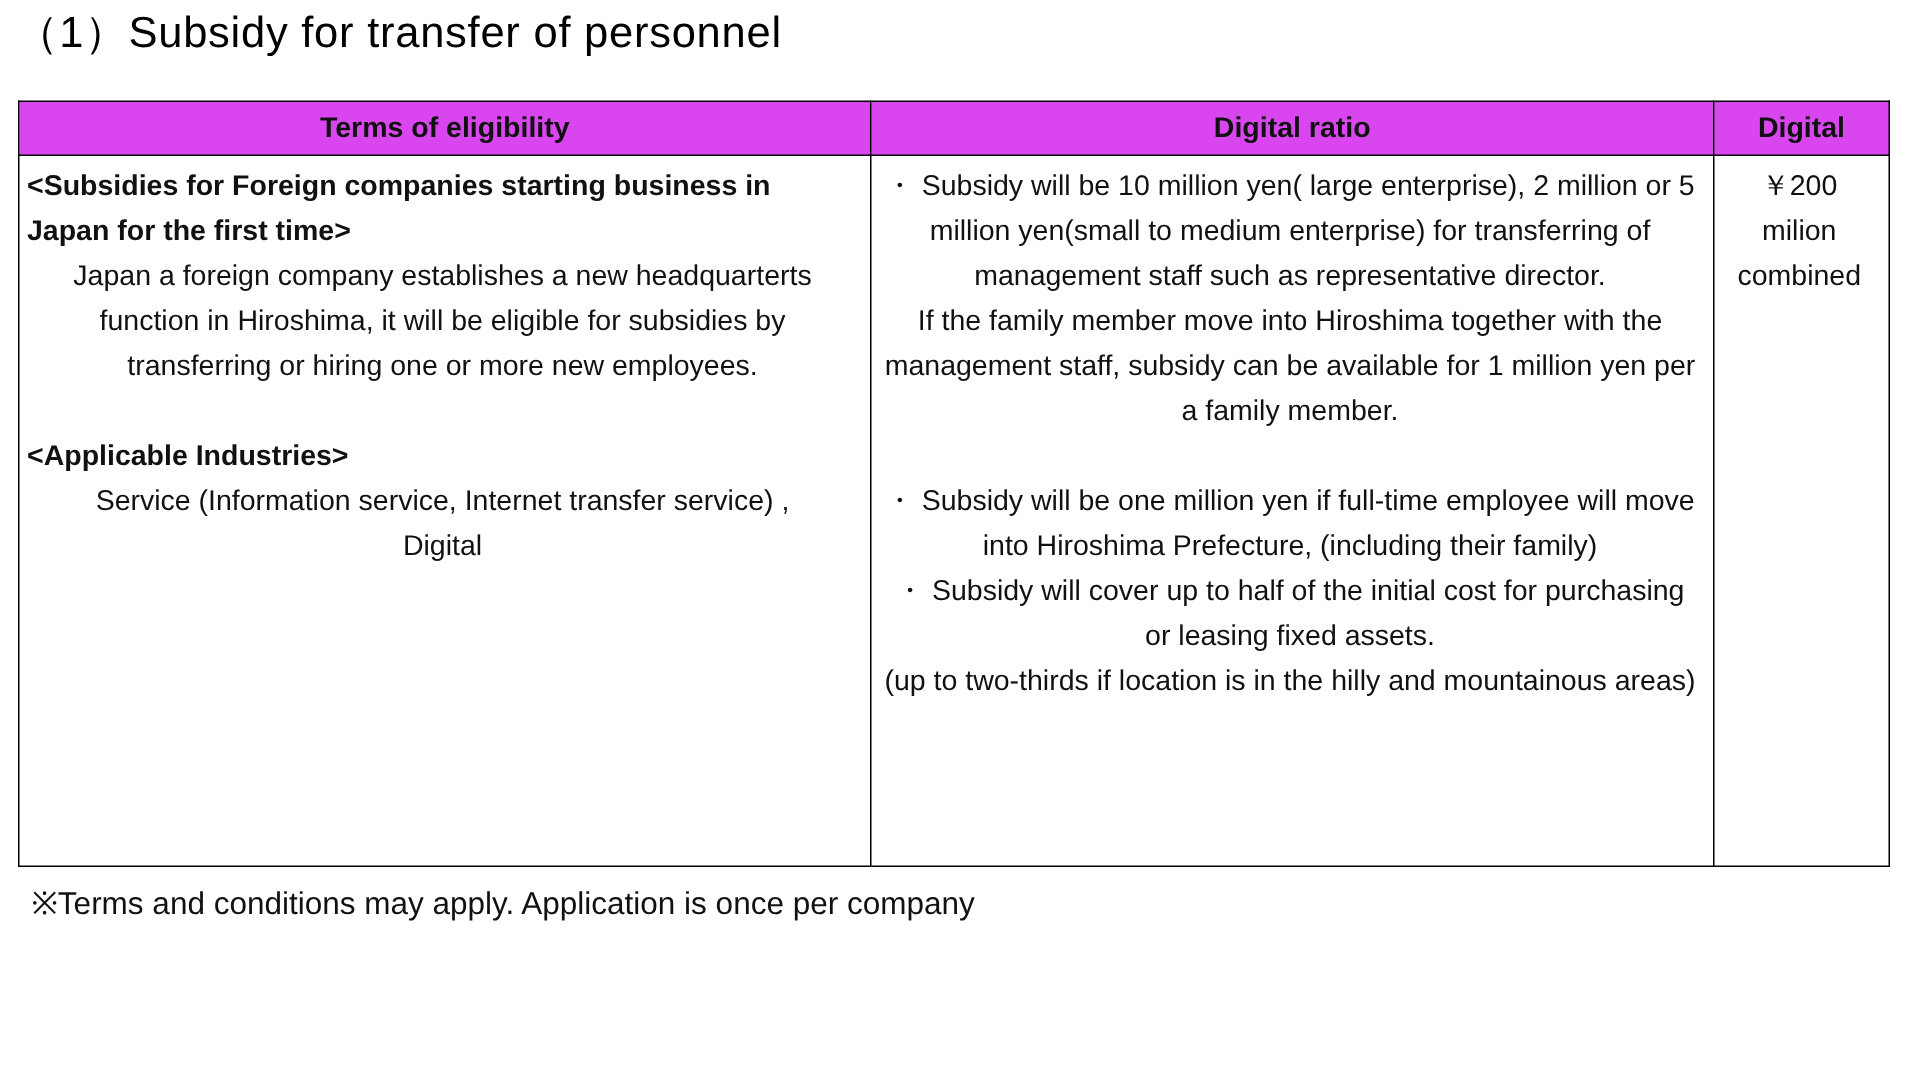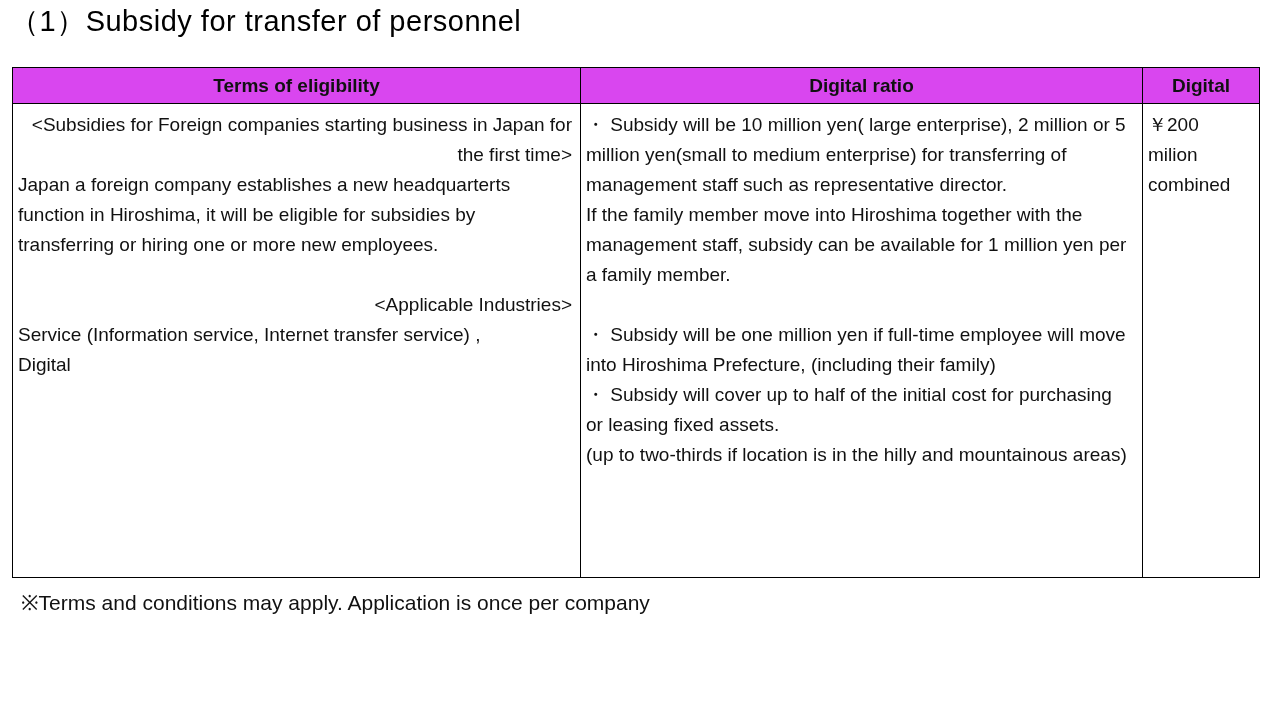--- a/index.html
+++ b/index.html
@@ -46,22 +46,22 @@
     color: #111;
   }
   table.subsidy-table td {
     vertical-align: top;
     font-size: 19px;
     line-height: 30px;
     padding: 6px 8px 6px 5px;
     height: 474px;
     color: #111;
   }
-  .cell-block { white-space: pre-line; }
-  .bold-heading { font-weight: normal; white-space: pre-line; text-align: right; }
+  .cell-block { white-space: pre-line; text-align: center; }
+  .bold-heading { font-weight: bold; white-space: pre-line; }
   .spacer-line { height: 30px; }
   .footnote {
     position: absolute;
     left: 21px;
     top: 589px;
     font-size: 21px;
     line-height: 28px;
     color: #111;
     white-space: nowrap;
     text-align: right;

